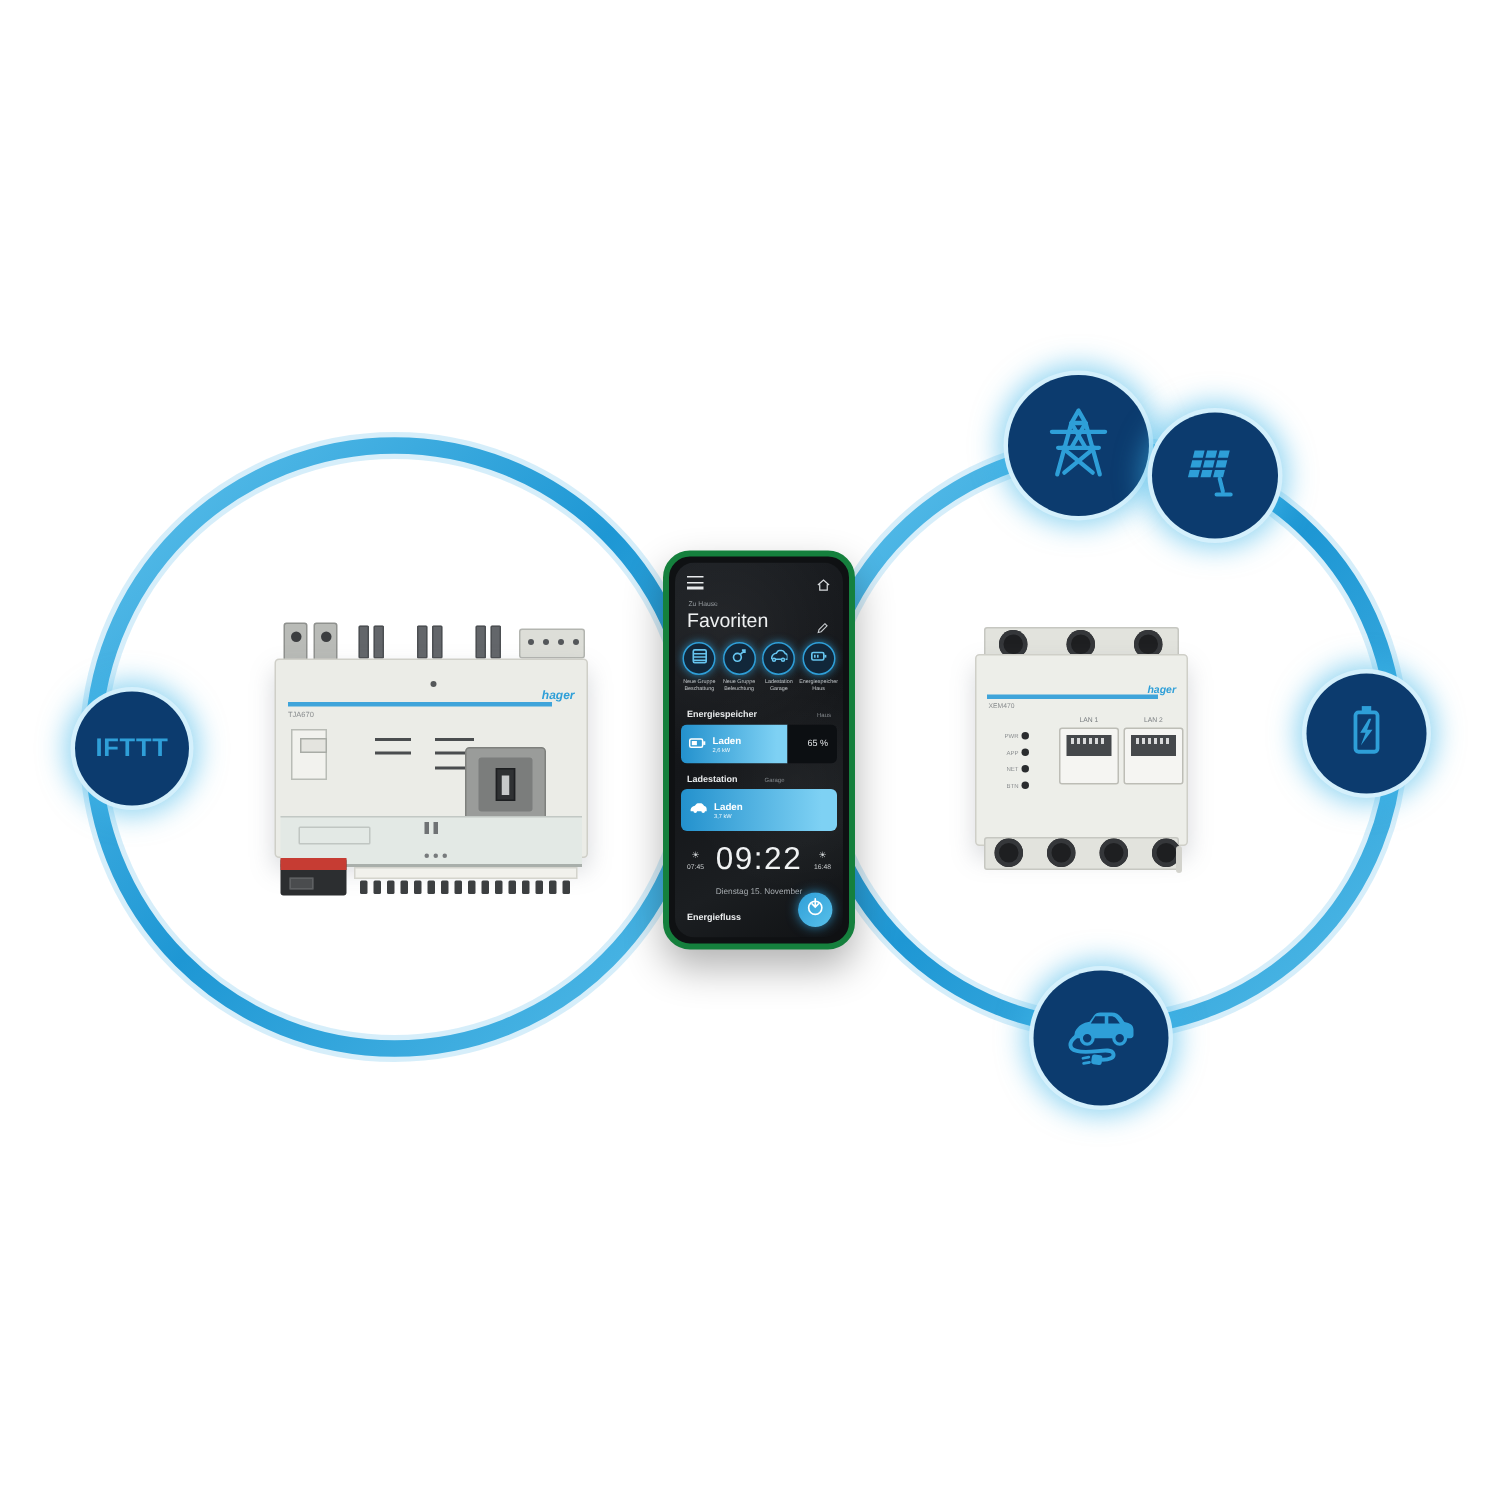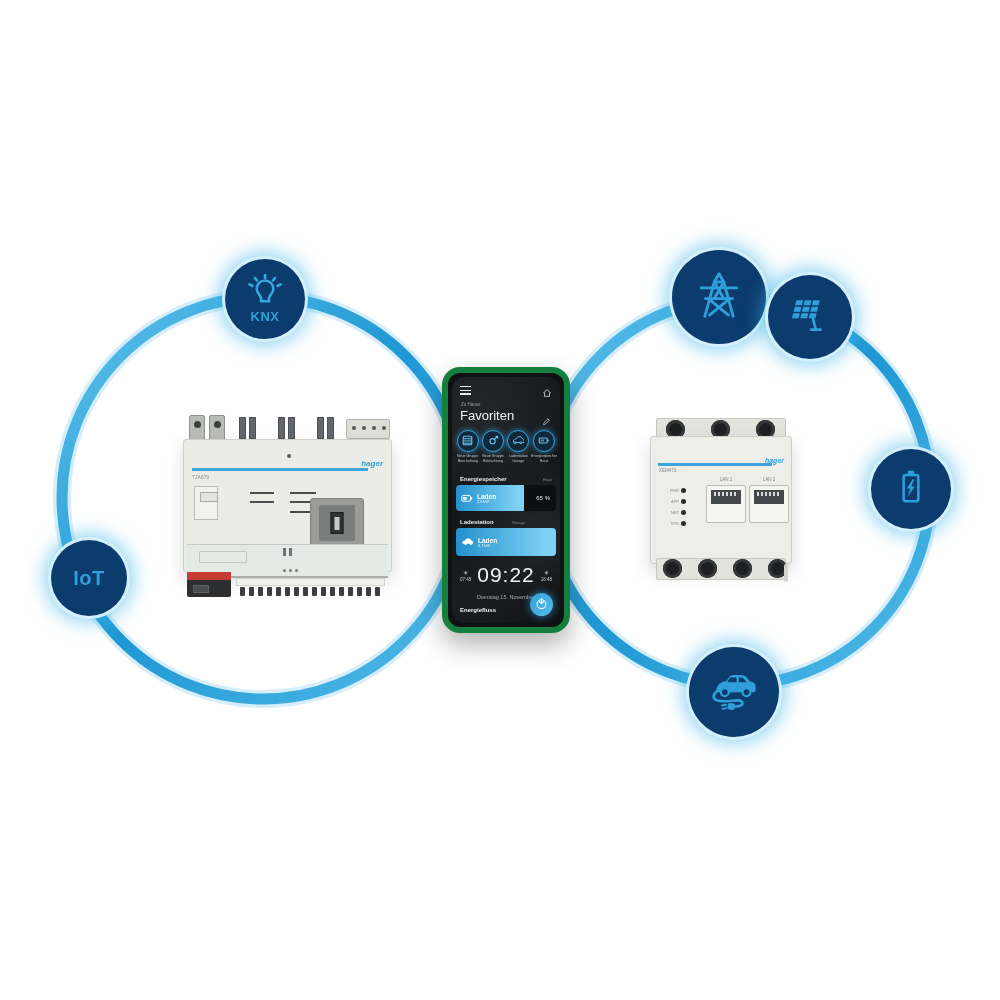--- a/index.html
+++ b/index.html
@@ -50,21 +50,21 @@
   .lanport .jack{position:absolute;left:4px;top:4px;right:4px;height:14px;background:#45484b;}
   .lanport .jack:after{content:"";position:absolute;left:3px;top:2px;right:3px;height:4px;
      background:repeating-linear-gradient(90deg,#d9dadb 0 2px,#45484b 2px 4px);}
   .lanlbl{position:absolute;top:57px;width:40px;text-align:center;color:#7d8184;}
   .led{position:absolute;left:30px;width:5px;height:5px;border-radius:50%;background:#2a2c2e;}
   .ledlbl{position:absolute;left:4px;width:24px;text-align:right;color:#8a8d8f;}
   .wire{position:absolute;right:4px;top:146px;width:4px;height:18px;background:#d3d3cd;border-radius:2px;}
 
   
   .phone{position:absolute;left:442px;top:367px;width:128px;height:266px;z-index:4;
-    background:#0f1113;border:6px solid #15803d;border-radius:18px;padding:4px;
+    background:#0f1113;border:4px solid #15803d;border-radius:18px;padding:4px;
     box-shadow:0 12px 26px rgba(0,0,0,.3);}
   .screen{position:relative;width:100%;height:100%;border-radius:13px;overflow:hidden;
     background:radial-gradient(circle at 30% 18%,rgba(255,255,255,.05),transparent 42%),
                radial-gradient(circle at 72% 58%,rgba(255,255,255,.04),transparent 45%),
                linear-gradient(150deg,#1b1e22,#141619 45%,#1b1e21 75%,#101214);}
   .menu-bars{position:absolute;left:8px;top:9px;width:11px;}
   .menu-bars i{display:block;height:1.4px;background:#e8eaec;margin-bottom:2.2px;}
   .loc{position:absolute;left:9px;top:25px;font-size:4.5px;color:#969b9f;}
   .ptitle{position:absolute;left:8px;top:31px;font-size:13px;color:#eef0f1;font-weight:400;}
   .qa-row{position:absolute;left:3px;right:3px;top:53px;display:flex;justify-content:space-between;}
@@ -106,38 +106,25 @@
         <stop offset="0.5" stop-color="#1e97d4"></stop>
         <stop offset="1" stop-color="#54bce8"></stop>
       </linearGradient>
     </defs>
     <circle cx="263" cy="498" r="201" fill="none" stroke="rgba(120,200,240,.30)" stroke-width="18"></circle>
     <circle cx="263" cy="498" r="201" fill="none" stroke="url(#rg)" stroke-width="11"></circle>
     <circle cx="737" cy="492" r="193" fill="none" stroke="rgba(120,200,240,.30)" stroke-width="18"></circle>
     <circle cx="737" cy="492" r="193" fill="none" stroke="url(#rg)" stroke-width="11"></circle>
   </svg>
 
-  <div class="node" style="left:225px;top:259px;width:80px;height:80px;">
-    <span>
-      <svg width="38" height="34" viewBox="0 0 38 34" fill="none" stroke="#37a6dc" stroke-width="2.6" stroke-linecap="round">
-        <line x1="19" y1="4" x2="19" y2="0.8"></line>
-          <line x1="11" y1="6.5" x2="9" y2="4"></line>
-          <line x1="27" y1="6.5" x2="29" y2="4"></line>
-        <line x1="6.5" y1="12" x2="3.4" y2="10.4"></line>
-          <line x1="31.5" y1="12" x2="34.6" y2="10.4"></line>
-        <path d="M19 6.5 a8.3 8.3 0 0 1 8.3 8.3 c0 3.7-2.1 5.4-3.5 7.2 -.6 .8-.9 1.6-.9 2.6 v2.6 h-7.8 v-2.6 c0-1-.3-1.8-.9-2.6 -1.4-1.8-3.5-3.5-3.5-7.2 A8.3 8.3 0 0 1 19 6.5 z"></path>
-      </svg>
-    </span>
-    <span class="node-label" style="font-size:13px;margin-top:-3px;">KNX</span>
-  </div>
-
-
-  <div class="node" style="left:51px;top:540px;width:76px;height:76px;">
-    <span class="node-label" style="font-size:20px;">IoT</span>
-  </div>
+
+  <div class="node" style="left:50px;top:461px;width:76px;height:76px;">
+    <span class="node-label" style="font-size:17px;">IFTTT</span>
+  </div>
+
 
   <div class="node" style="left:672px;top:250px;width:94px;height:94px;">
     <span>
       <svg width="52" height="52" viewBox="0 0 44 44" fill="none" stroke="#2e9fd8" stroke-width="2.4" stroke-linecap="round" stroke-linejoin="round">
         <path d="M22 4 L18 11 h8 z"></path>
         <path d="M18 11 L10 40 M26 11 L34 40"></path>
         <path d="M7 16 h30 M10.5 25 h23"></path>
         <path d="M18 11 l8 14 M26 11 l-8 14 M13 25 l17 14 M31 25 l-17 14"></path>
       </svg>
     </span>

